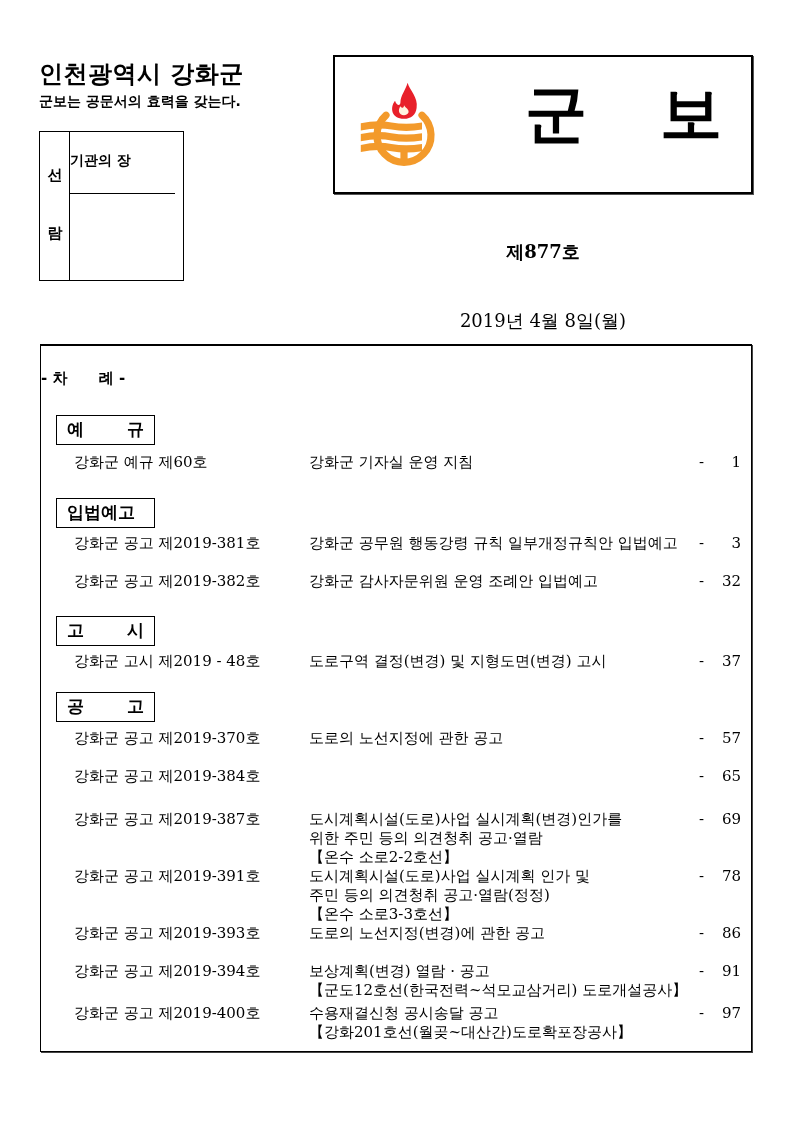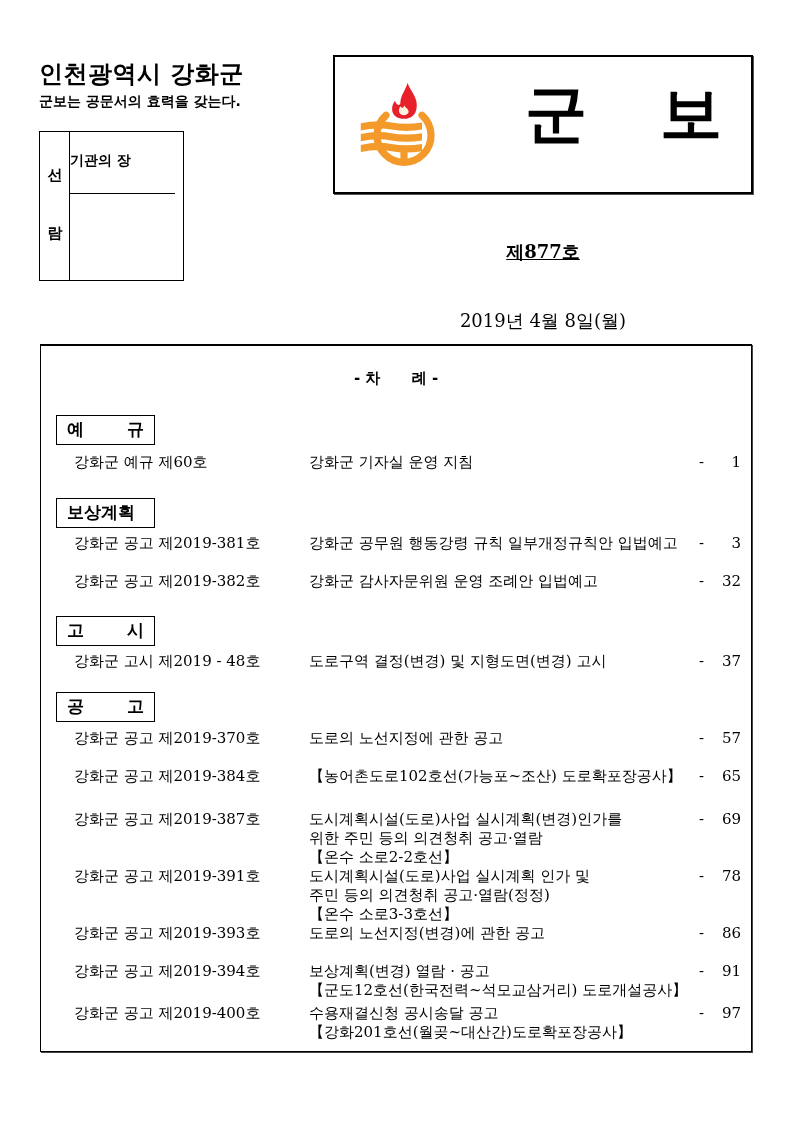--- a/index.html
+++ b/index.html
@@ -13,25 +13,25 @@
 
     .review-box { left: 39px; top: 131px; width: 145px; height: 150px; border: 1.5px solid #000; }
     .review-left { position: absolute; left: 0; top: 0; width: 30px; height: 100%; border-right: 1.5px solid #000; }
     .review-left span { position: absolute; left: 0; width: 30px; text-align: center; font-family: "DejaVu Sans", sans-serif; font-weight: bold; font-size: 15px; }
     .review-head { position: absolute; left: 30px; top: 0; right: 8px; height: 62px; border-bottom: 1.5px solid #000; text-align: left; padding-top: 20px; font-family: "DejaVu Sans", sans-serif; font-weight: bold; font-size: 14px; }
 
     .masthead { left: 333px; top: 55px; width: 420px; height: 139px; border: 2px solid #000; box-shadow: 1px 1px 0 #555; }
     .logo { position: absolute; left: 24px; top: 24px; width: 90px; height: 90px; }
     .mast-char { position: absolute; top: 26px; font-family: "DejaVu Sans", sans-serif; font-weight: bold; font-size: 62px; line-height: 1; }
 
-    .issue-no { left: 333px; top: 240px; width: 420px; text-align: center; font-size: 18px; font-weight: bold; text-decoration: underline; }
+    .issue-no { left: 333px; top: 240px; width: 420px; text-align: center; font-size: 18px; font-weight: bold; }
     .issue-date { left: 333px; top: 285px; width: 420px; text-align: center; font-size: 18px; font-weight: normal; margin-top: 24px; }
 
     .toc-box { left: 40px; top: 344px; width: 712px; height: 708px; border: 1.5px solid #000; border-top-width: 2px; box-shadow: 1px 1px 0 #444; }
-    .toc-title { position: absolute; left: 0; right: 0; top: 23px; text-align: center; font-family: "DejaVu Sans", sans-serif; font-weight: bold; font-size: 15px; white-space: pre; }
+    .toc-title { position: absolute; left: 0; right: 0; top: 23px; text-align: left; font-family: "DejaVu Sans", sans-serif; font-weight: bold; font-size: 15px; white-space: pre; }
 
     .cat { position: absolute; left: 15px; height: 30px; width: 99px; border: 1.5px solid #000; font-family: "DejaVu Sans", sans-serif; font-weight: bold; font-size: 17px; line-height: 27px; padding: 0 10px; white-space: pre; }
     .cat.spread { display: flex; justify-content: space-between; }
 
     .row { position: absolute; left: 0; width: 100%; font-size: 15px; line-height: 19px; }
     .row .num { position: absolute; left: 33px; white-space: nowrap; }
     .row .ttl { position: absolute; left: 268px; white-space: nowrap; }
     .row .ttl div { white-space: nowrap; }
     .row .dash { position: absolute; left: 658px; }
     .row .pg { position: absolute; right: 10px; text-align: right; }
@@ -80,21 +80,21 @@
   </div>
   <div class="row" style="top:107px;">
     <span class="num">강화군 예규 제60호</span>
     <span class="ttl">
         <div>강화군 기자실 운영 지침</div>
       </span>
     <span class="dash">-</span>
     <span class="pg">1</span>
   </div>
 
-  <div class="cat" style="top:152px;">보상계획</div>
+  <div class="cat" style="top:152px;">입법예고</div>
   <div class="row" style="top:188px;">
     <span class="num">강화군 공고 제2019-381호</span>
     <span class="ttl">
         <div>강화군 공무원 행동강령 규칙 일부개정규칙안 입법예고</div>
       </span>
     <span class="dash">-</span>
     <span class="pg">3</span>
   </div>
   <div class="row" style="top:226px;">
     <span class="num">강화군 공고 제2019-382호</span>
@@ -126,21 +126,20 @@
     <span class="num">강화군 공고 제2019-370호</span>
     <span class="ttl">
         <div>도로의 노선지정에 관한 공고</div>
       </span>
     <span class="dash">-</span>
     <span class="pg">57</span>
   </div>
   <div class="row" style="top:421px;">
     <span class="num">강화군 공고 제2019-384호</span>
     <span class="ttl">
-      <div>【농어촌도로102호선(가능포~조산) 도로확포장공사】</div>
     </span>
     <span class="dash">-</span>
     <span class="pg">65</span>
   </div>
   <div class="row" style="top:464px;">
     <span class="num">강화군 공고 제2019-387호</span>
     <span class="ttl">
       <div>도시계획시설(도로)사업 실시계획(변경)인가를</div>
       <div>위한 주민 등의 의견청취 공고·열람</div>
       <div>【온수 소로2-2호선】</div>

